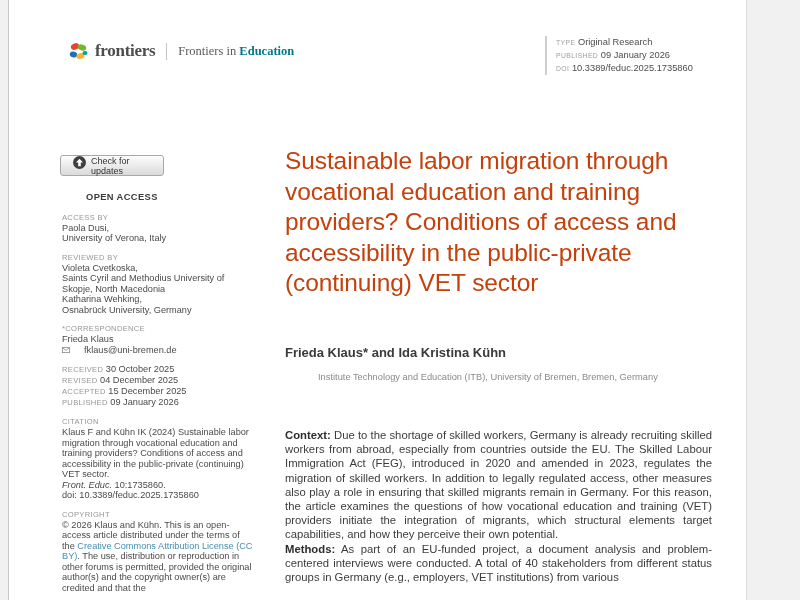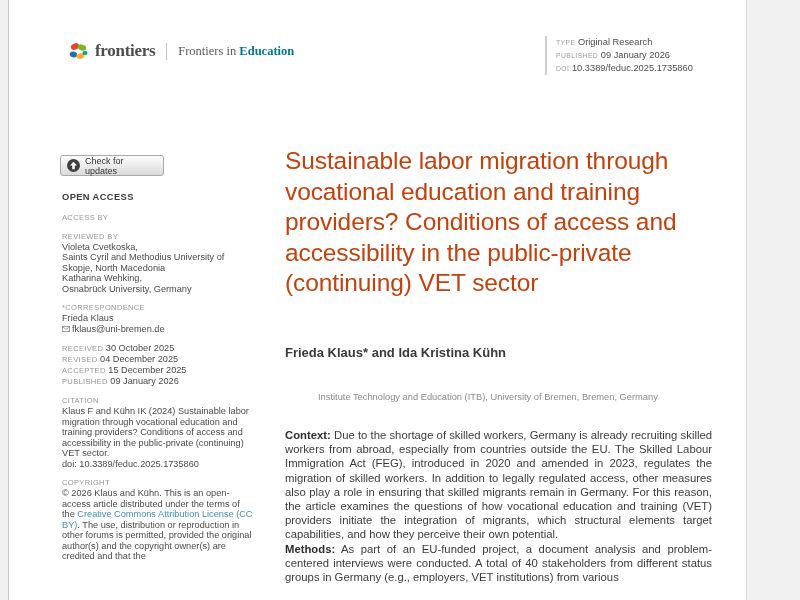--- a/index.html
+++ b/index.html
@@ -21,43 +21,43 @@
   .journal{font-size:12.5px;color:#5a5a5a;}
   .journal .jname{color:#00798c;font-weight:600;}
   .meta{position:absolute;left:545px;top:36px;border-left:2px solid #cfcfcf;padding-left:9px;}
   .meta-row{font-size:9.3px;color:#4d4d4d;line-height:13px;white-space:nowrap;}
   .meta-row .mlabel{font-size:6.8px;color:#9c9c9c;letter-spacing:0.4px;}
   
   .check-btn{
     position:absolute;left:60px;top:155px;width:104px;height:21px;
     background:linear-gradient(#fdfdfd,#dadada);
     border:1px solid #a9a9a9;border-radius:3px;
-    display:flex;align-items:center;gap:5px;padding:0 6px;box-sizing:border-box;
+    display:flex;gap:5px;padding:0 12px;box-sizing:border-box;
     font-size:9px;color:#333;cursor:pointer;
   }
   
   .sidebar{
     position:absolute;left:62px;top:192px;width:193px;height:408px;overflow:hidden;
     font-size:9.2px;color:#4a4a4a;line-height:10.5px;
   }
-  .oa{font-weight:bold;font-size:9.3px;color:#3b3b3b;letter-spacing:0.4px;margin-bottom:10px;}
+  .oa{font-weight:bold;font-size:9.3px;color:#3b3b3b;letter-spacing:0.4px;margin-bottom:10px;margin-left:24px;}
   .sb-sec{margin-bottom:9px;}
   .sb-label{font-size:7.6px;color:#969696;letter-spacing:0.3px;line-height:10px;}
   .sb-text{white-space:pre-line;}
-  .email-row{display:flex;align-items:center;gap:2px;}
+  .email-row{display:flex;align-items:center;gap:14px;}
   .date-row .sb-label{display:inline;}
   .cc-link{color:#468fb0;cursor:pointer;}
   .jitalic{font-style:italic;}
   
   .main-title{
     position:absolute;left:285px;top:146px;width:428px;
     font-size:24.5px;line-height:30.5px;color:#c2410c;font-weight:500;letter-spacing:-0.1px;
   }
   .authors{position:absolute;left:285px;top:345px;font-size:13px;font-weight:bold;color:#3a3a3a;}
-  .affil{position:absolute;left:285px;top:392px;font-size:9.3px;color:#8a8a8a;padding-left:33px;}
+  .affil{position:absolute;left:285px;top:372px;font-size:9.3px;color:#8a8a8a;padding-left:33px;}
   .abstract{
     position:absolute;left:285px;top:428px;width:427px;height:172px;overflow:hidden;
     font-size:11.3px;line-height:14.2px;color:#3c3c3c;text-align:justify;
   }
   .abstract p{margin:0;}
   .abstract b{color:#2d2d2d;}
 </style>
 </head>
 <body>
 
@@ -104,20 +104,22 @@
     </svg>
   </span>
   <span>Check for updates</span>
 </div>
 
 <div class="sidebar">
   <div class="oa">OPEN ACCESS</div>
 
   <div class="sb-sec">
     <div class="sb-label">ACCESS BY</div>
+    <div class="sb-text">Paola Dusi,
+University of Verona, Italy</div>
   </div>
 
   <div class="sb-sec">
     <div class="sb-label">REVIEWED BY</div>
     <div class="sb-text">Violeta Cvetkoska,
 Saints Cyril and Methodius University of
 Skopje, North Macedonia
 Katharina Wehking,
 Osnabrück University, Germany</div>
   </div>
@@ -151,20 +153,23 @@
     </div>
     <div class="date-row">
       <span class="sb-label">PUBLISHED</span>
       <span>09 January 2026</span>
     </div>
   </div>
 
   <div class="sb-sec">
     <div class="sb-label">CITATION</div>
     <span>Klaus F and Kühn IK (2024) Sustainable labor migration through vocational education and training providers? Conditions of access and accessibility in the public-private (continuing) VET sector.</span>
+    <div>
+      <span class="jitalic">Front. Educ.</span><span> 10:1735860.</span>
+    </div>
     <div>doi: 10.3389/feduc.2025.1735860</div>
   </div>
 
   <div class="sb-sec">
     <div class="sb-label">COPYRIGHT</div>
     <span>© 2026 Klaus and Kühn. This is an open-access article distributed under the terms of the </span><span class="cc-link">Creative Commons Attribution License (CC BY)</span><span>. The use, distribution or reproduction in other forums is permitted, provided the original author(s) and the copyright owner(s) are credited and that the</span>
   </div>
 </div>
 
 <h1 class="main-title" style="margin:0;">Sustainable labor migration through vocational education and training providers? Conditions of access and accessibility in the public-private (continuing) VET sector</h1>

